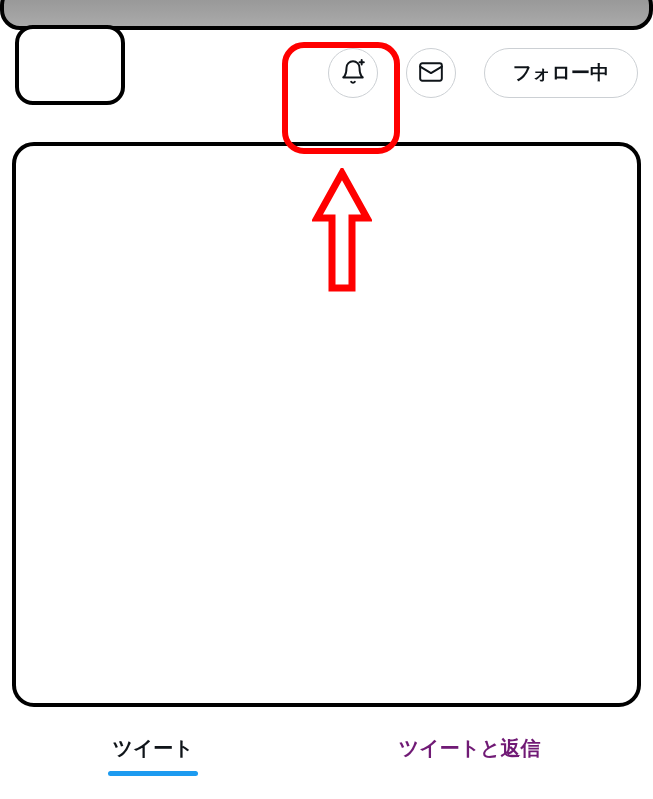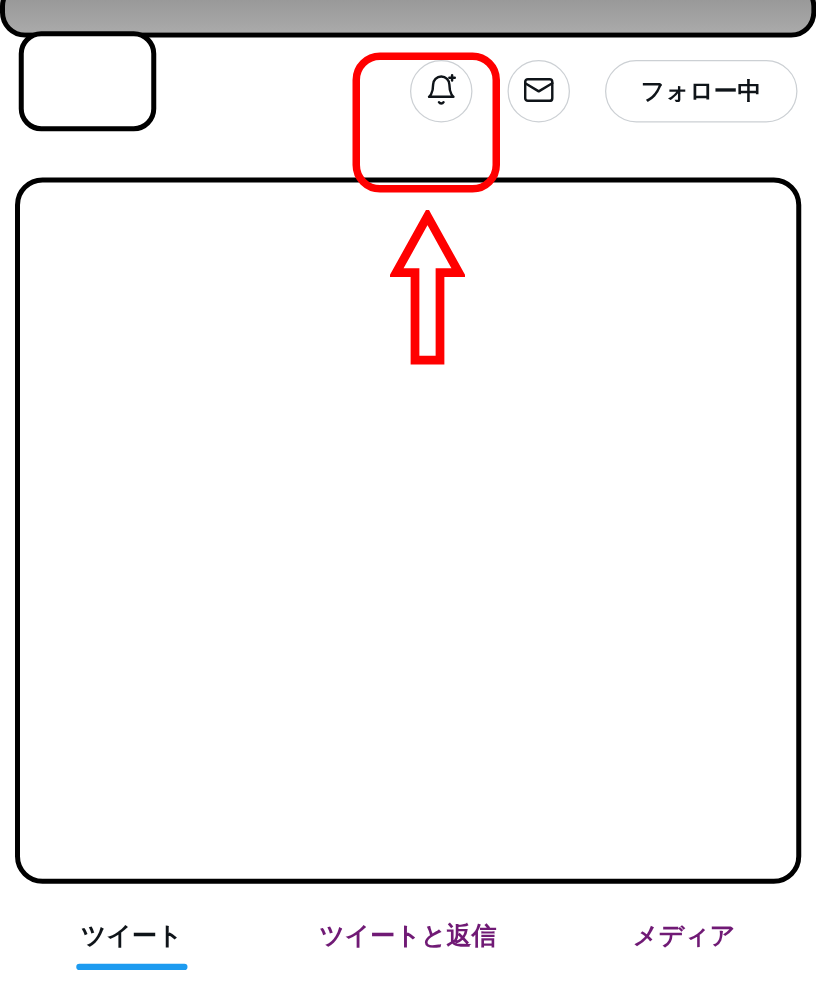--- a/index.html
+++ b/index.html
@@ -165,16 +165,13 @@
 
 <div class="bio-box"></div>
 
 <div class="tabs">
   <div class="tab active">
     <span>ツイート</span>
   </div>
   <div class="tab">
     <span>ツイートと返信</span>
   </div>
-  <div class="tab">
-    <span>メディア</span>
-  </div>
 </div>
 
 </body></html>

